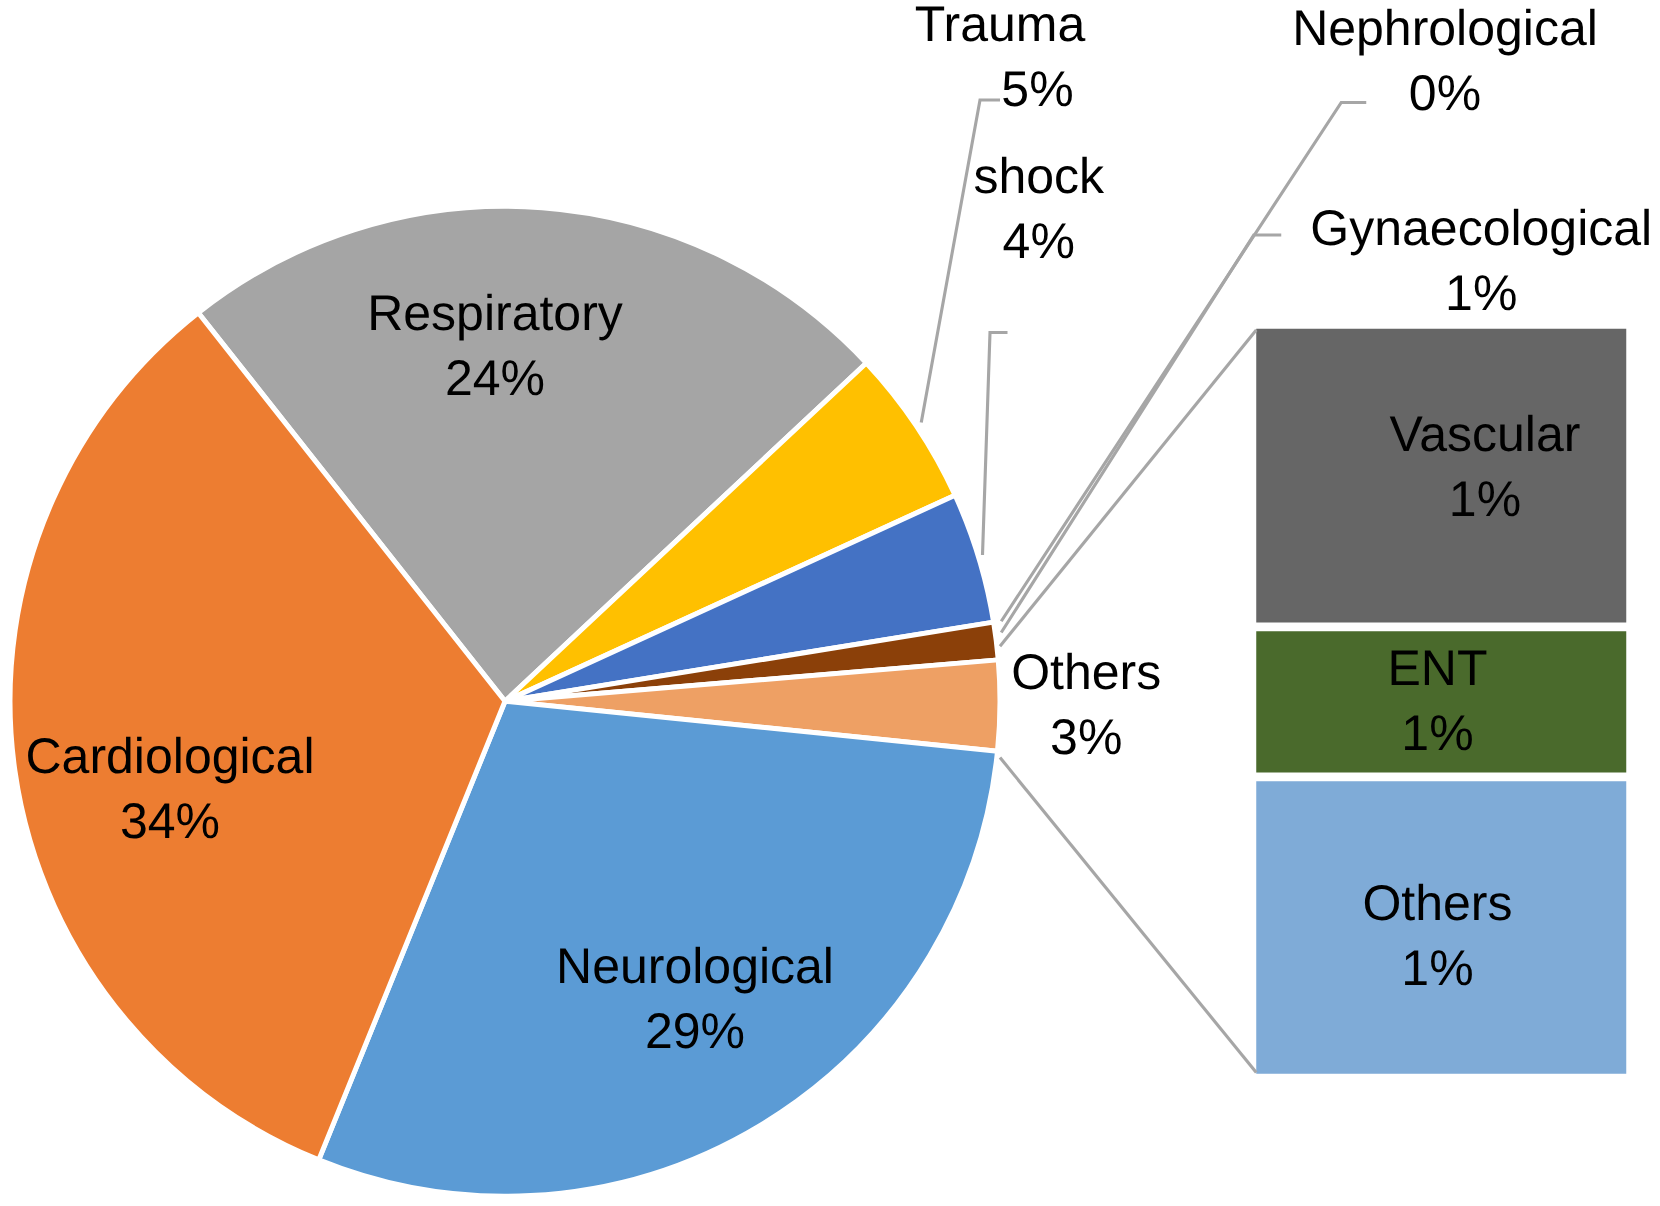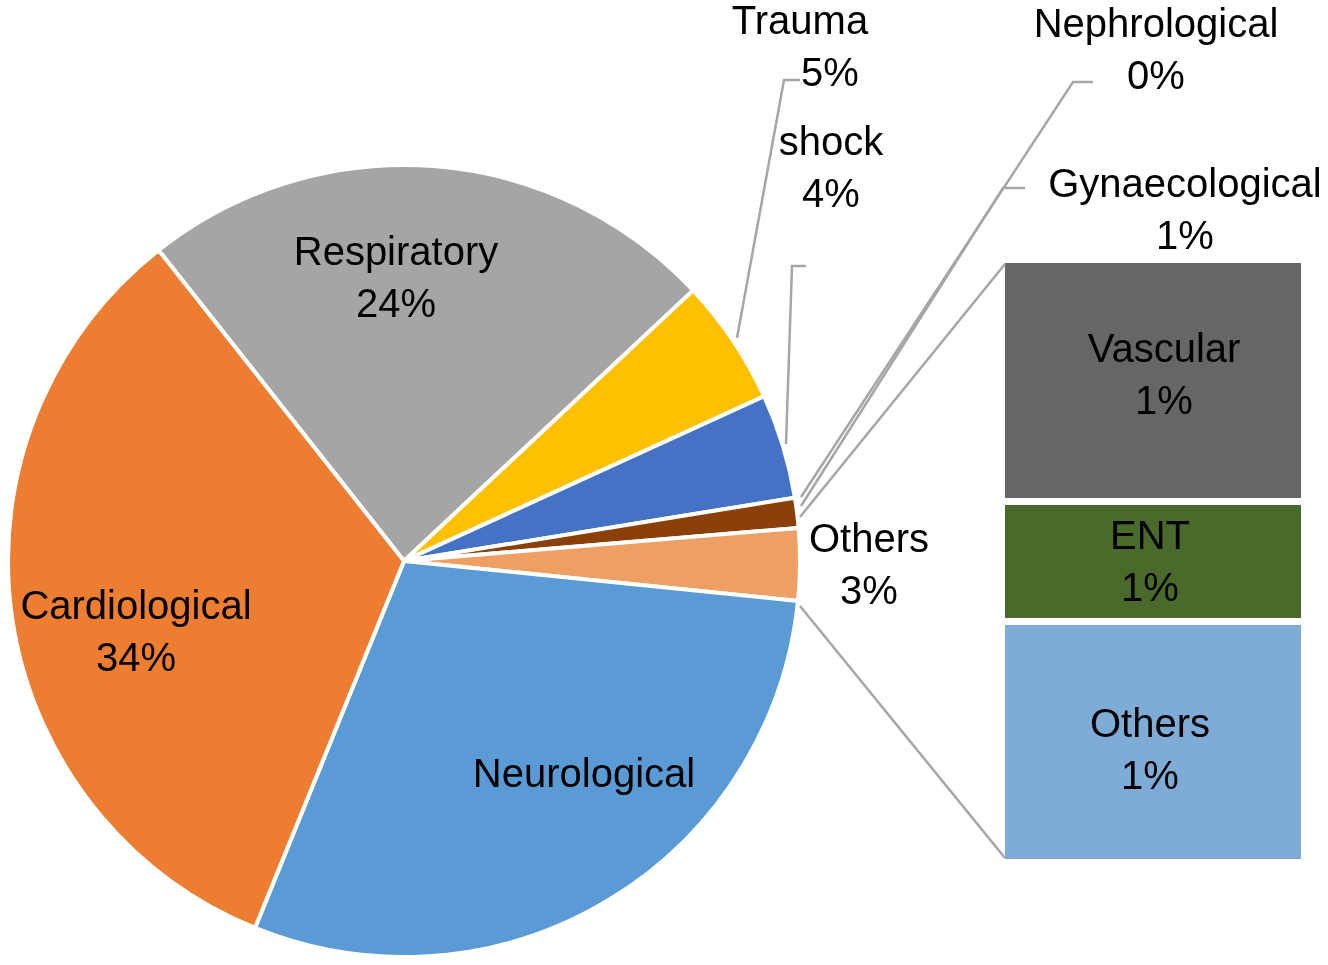--- a/index.html
+++ b/index.html
@@ -46,22 +46,23 @@
     </svg>
   <div class="labels" id="chart-labels">
       <div class="label" style="left: 136px; top: 579px;">
         <div>Cardiological</div>
         <div>34%</div>
       </div>
       <div class="label" style="left: 396px; top: 225px;">
         <div>Respiratory</div>
         <div>24%</div>
       </div>
-      <div class="label" style="left: 584px; top: 747px;">
+      <div class="label" style="left: 556px; top: 747px;">
         <div>Neurological</div>
+        <div>29%</div>
       </div>
       <div class="label" style="left: 800px; top: -6px;">
         <div>Trauma</div>
         <div style="position: relative; left: 30px;">5%</div>
       </div>
       <div class="label" style="left: 831px; top: 115px;">
         <div>shock</div>
         <div>4%</div>
       </div>
       <div class="label" style="left: 1156px; top: -3px;">
@@ -69,21 +70,21 @@
         <div>0%</div>
       </div>
       <div class="label" style="left: 1185px; top: 157px;">
         <div>Gynaecological</div>
         <div>1%</div>
       </div>
       <div class="label" style="left: 869px; top: 512px;">
         <div>Others</div>
         <div>3%</div>
       </div>
-      <div class="label" style="left: 1164px; top: 322px;">
+      <div class="label" style="left: 1188px; top: 322px;">
         <div>Vascular</div>
         <div>1%</div>
       </div>
       <div class="label" style="left: 1150px; top: 509px;">
         <div>ENT</div>
         <div>1%</div>
       </div>
       <div class="label" style="left: 1150px; top: 697px;">
         <div>Others</div>
         <div>1%</div>

